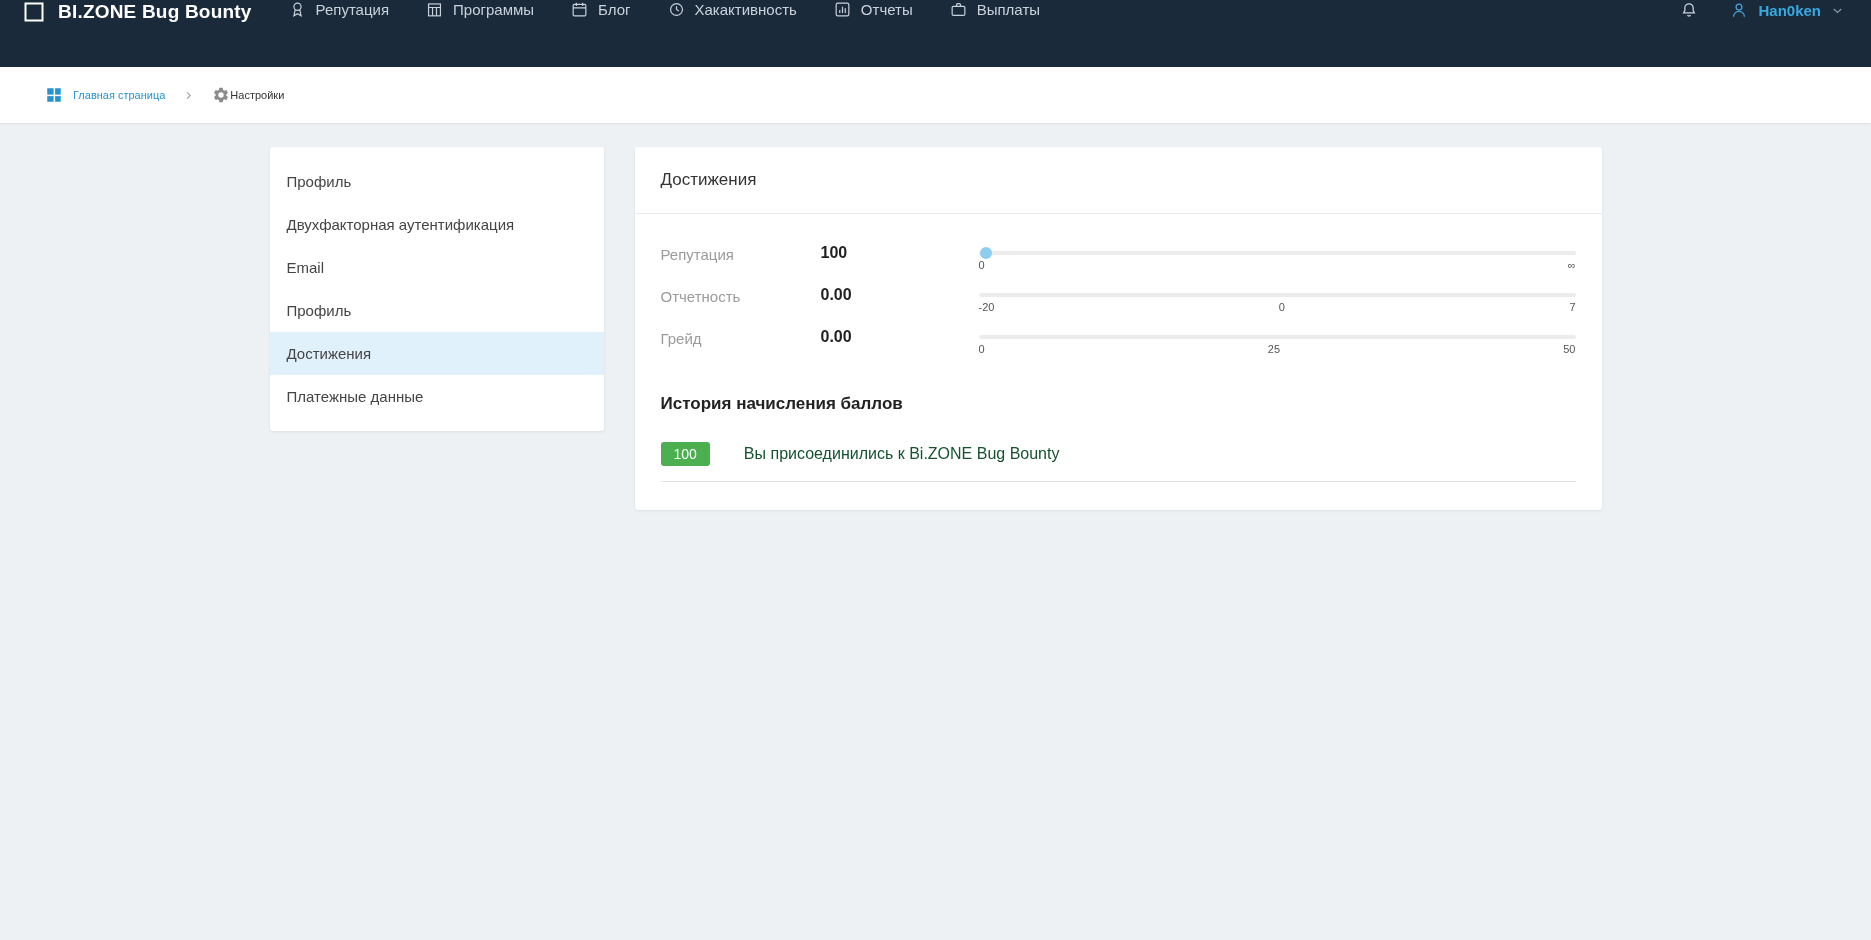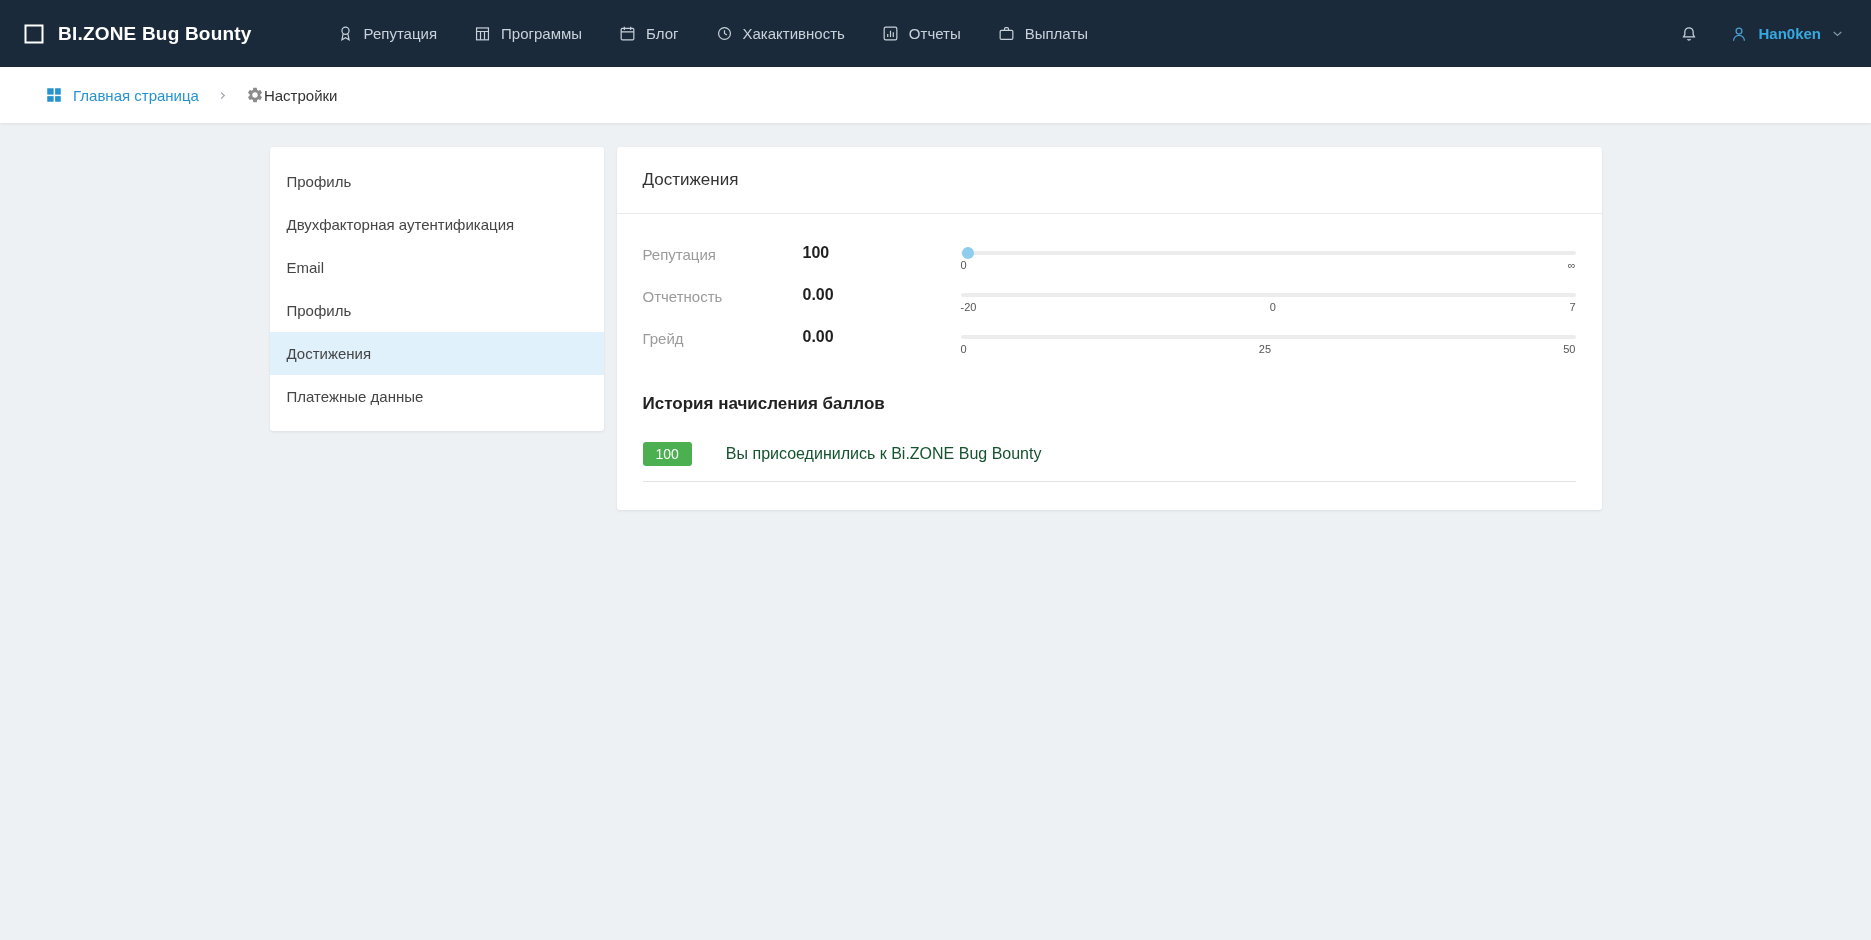--- a/index.html
+++ b/index.html
@@ -10,24 +10,23 @@
     overflow: hidden;
     color: #333;
   }
   svg { display: block; }
 
   
   .navbar {
     height: 67px;
     background: #1b2a3a;
     display: flex;
-    align-items: center;
+    align-items: flex-start;
     padding: 0 26px 0 22px;
     color: #c9d2da;
-    gap: 48px;
   }
   .brand {
     display: flex;
     align-items: center;
     gap: 12px;
     margin-right: 36px;
     cursor: pointer;
   }
   .brand-text {
     color: #ffffff;
@@ -75,21 +74,21 @@
     align-items: center;
     padding: 0 45px;
     box-shadow: 0 1px 3px rgba(0,0,0,.07);
     position: relative;
     z-index: 2;
   }
   .breadcrumb {
     display: flex;
     align-items: center;
     gap: 12px;
-    font-size: 15px;
+    font-size: 11px;
   }
   .crumb-home {
     display: flex;
     align-items: center;
     gap: 10px;
     color: #2693d1;
     cursor: pointer;
     text-decoration: none;
   }
   .crumb-sep { color: #9aa4ad; margin: 0 6px; }
@@ -99,21 +98,21 @@
     color: #333;
   }
   .gear { color: #8b8b8b; }
 
   
   .content {
     width: 1332px;
     margin: 24px auto 0;
     display: flex;
     align-items: flex-start;
-    gap: 13px;
+    gap: 31px;
     justify-content: flex-end;
   }
   .card {
     background: #ffffff;
     border-radius: 3px;
     box-shadow: 0 1px 3px rgba(0,0,0,.08);
   }
 
   
   .settings-card {

